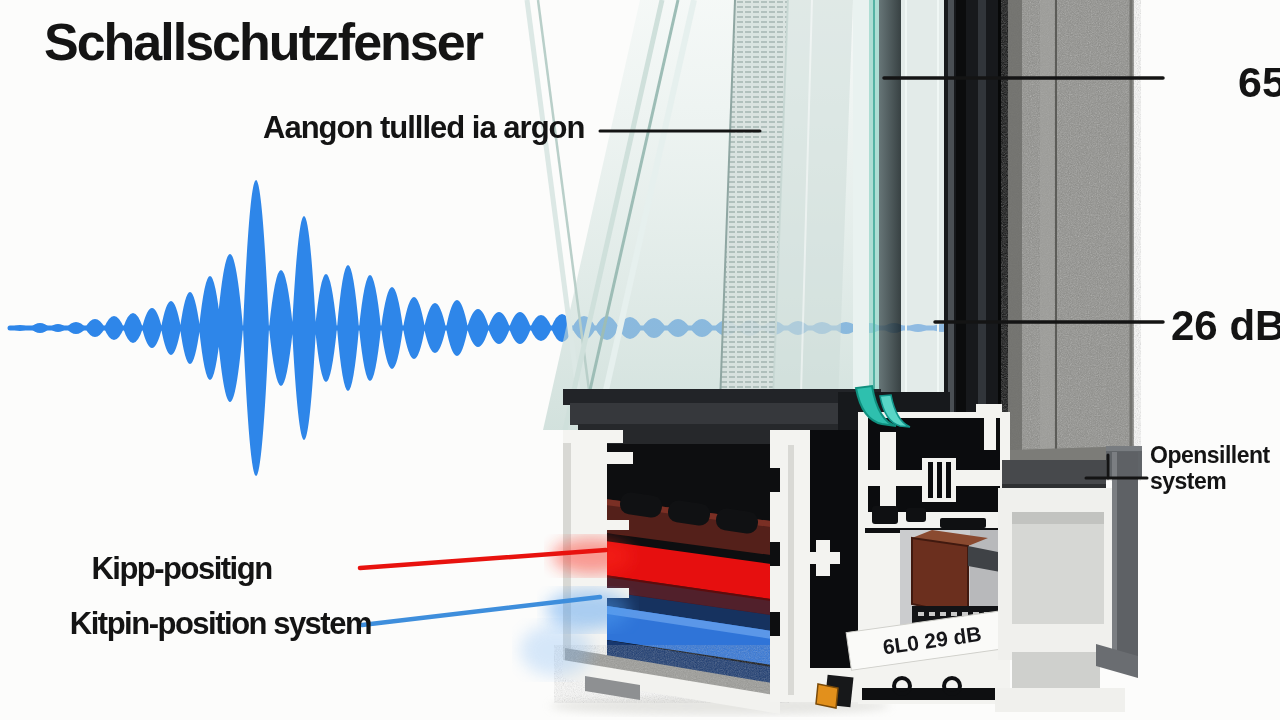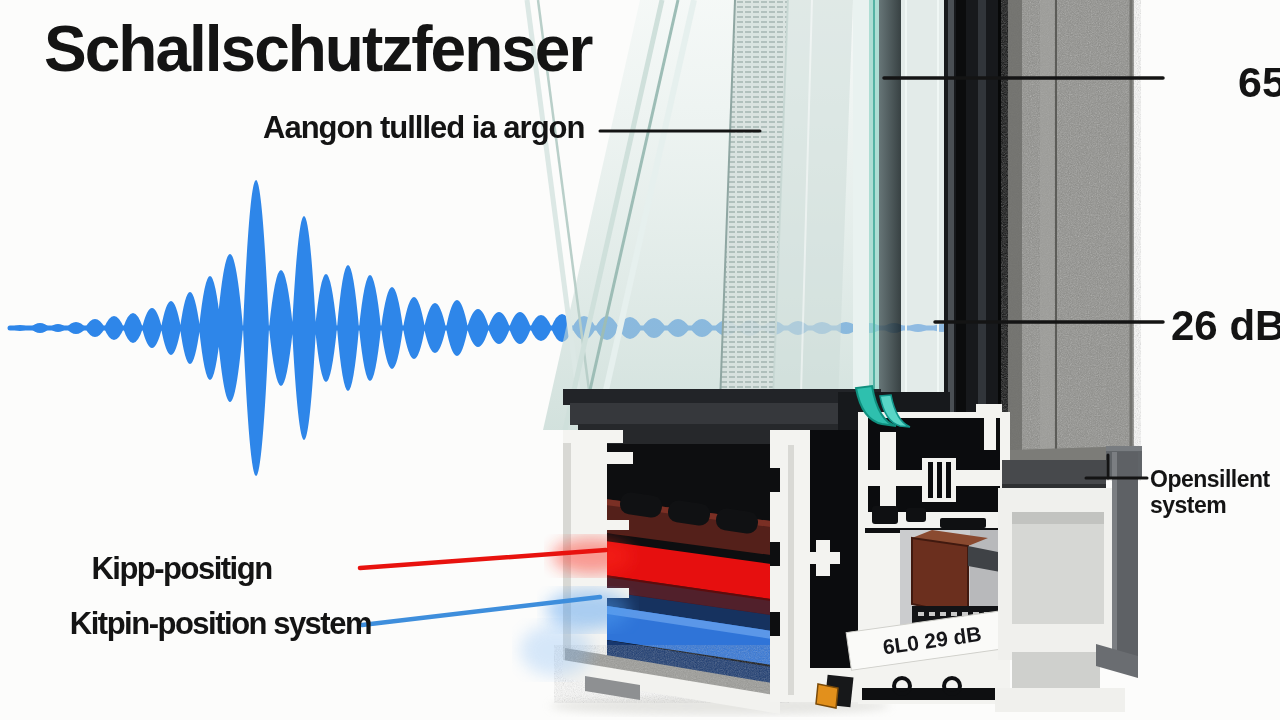--- a/index.html
+++ b/index.html
@@ -1,24 +1,24 @@
 <!DOCTYPE html>
 <html><head>
 <meta charset="utf-8">
 <style>
   html,body{margin:0;padding:0;background:#ffffff;}
   #stage{position:relative;width:1280px;height:720px;overflow:hidden;
          background:#fcfcfb;font-family:"Liberation Sans","DejaVu Sans",sans-serif;}
   #art{position:absolute;left:0;top:0;}
   .lbl{position:absolute;color:#141414;font-weight:bold;white-space:nowrap;}
-  #title{left:44px;top:12px;font-size:64px;letter-spacing:-2px;}
+  #title{left:44px;top:12px;font-size:52px;letter-spacing:-2px;}
   #argon-label{left:263px;top:110px;font-size:31px;letter-spacing:-1px;text-align:right;}
   #db-outside{left:1238px;top:58px;font-size:43px;}
   #db-inside{left:1171px;top:302px;font-size:42px;}
-  #opensilent-label{left:1150px;top:466px;font-size:23px;line-height:26px;letter-spacing:-0.5px;}
+  #opensilent-label{left:1150px;top:442px;font-size:23px;line-height:26px;letter-spacing:-0.5px;}
   #kipp-label{left:0;top:551px;width:363px;text-align:center;font-size:31px;letter-spacing:-1.5px;}
   #kitpin-label{left:0;top:606px;width:371px;text-align:right;font-size:31px;letter-spacing:-1.5px;}
   svg text{font-family:"Liberation Sans","DejaVu Sans",sans-serif;}
 </style>
 </head>
 <body>
 
 <div id="stage">
 
 <svg id="art" width="1280" height="720" viewBox="0 0 1280 720">

